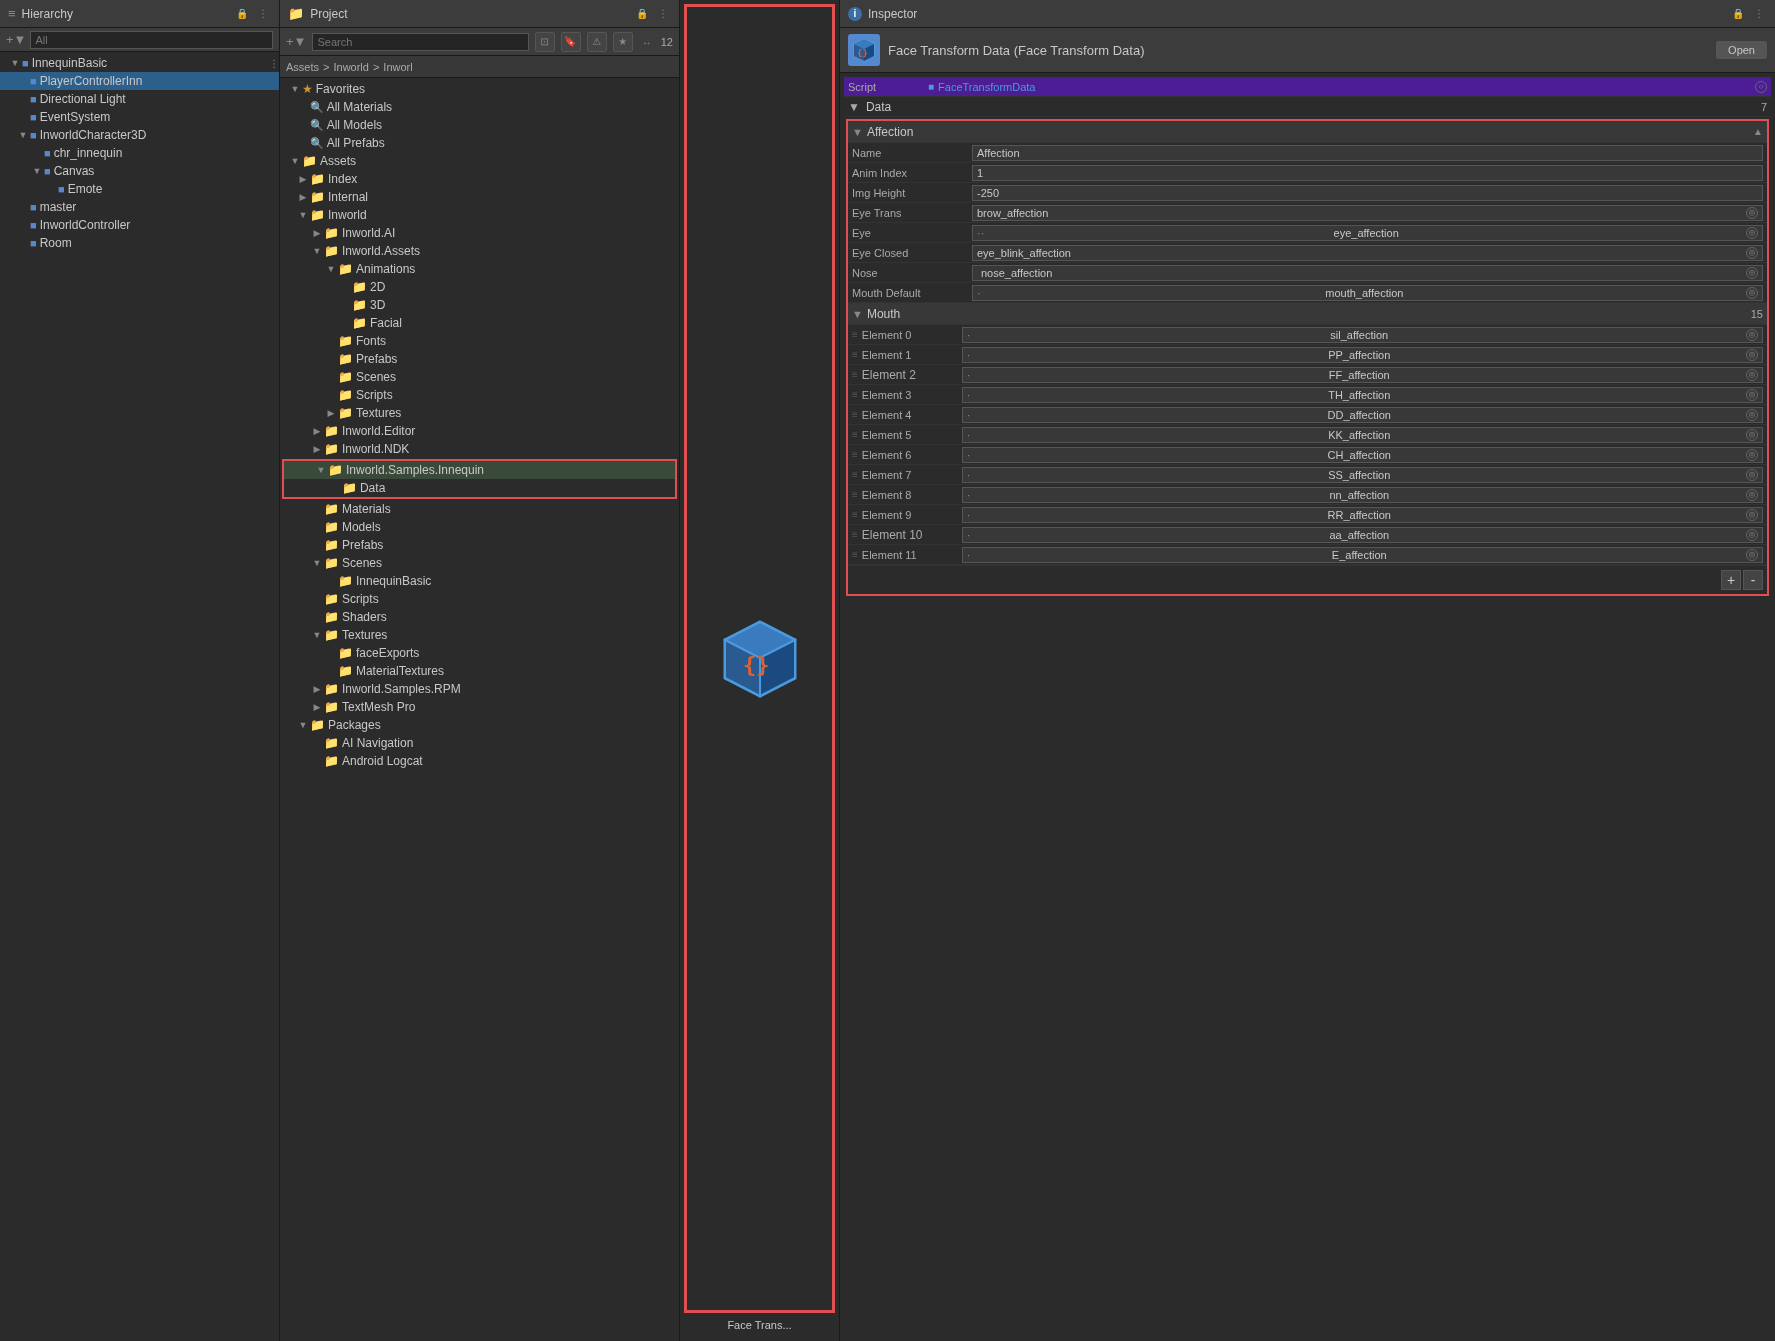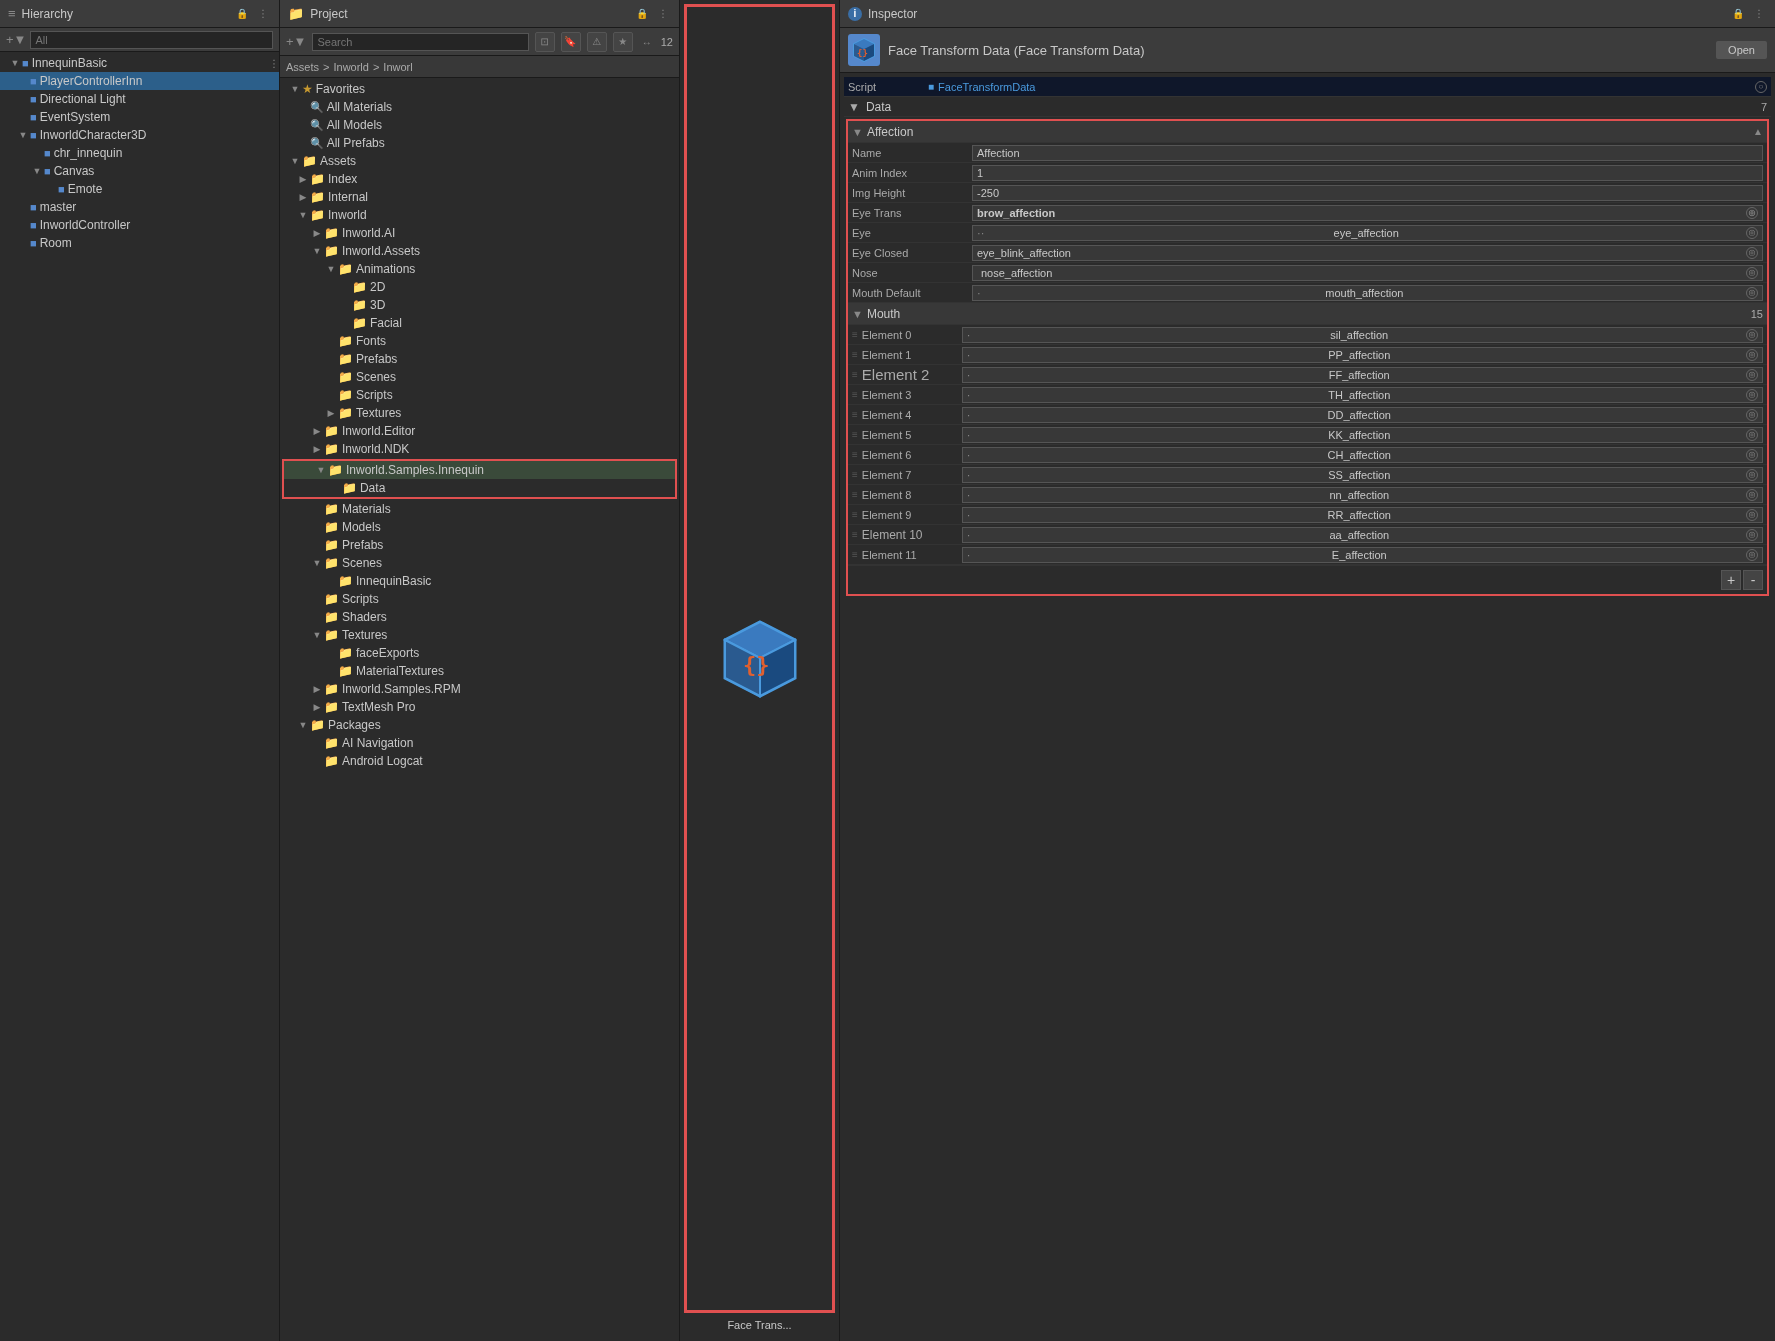--- a/index.html
+++ b/index.html
@@ -287,21 +287,21 @@
       border: 2px solid #e05050;
       margin: 2px;
     }
 
     .script-row {
       display: flex;
       align-items: center;
       padding: 2px 4px;
       height: 20px;
       border-bottom: 1px solid #333;
-      background: #0f172a;
+      background: #4c1d95;
     }
 
     .script-label {
       width: 80px;
       font-size: 11px;
       color: #aaa;
     }
 
     .script-value {
       flex: 1;
@@ -798,21 +798,21 @@
 
         <div class="inspector-row">
           <span class="inspector-label">Img Height</span>
           <div class="inspector-field">
             <span>-250</span>
           </div>
         </div>
 
         <div class="inspector-row">
           <span class="inspector-label">Eye Trans</span>
-          <div class="inspector-field" style="justify-content: space-between; font-weight: bold;">
+          <div class="inspector-field" style="justify-content: space-between;">
             <span>brow_affection</span>
             <span class="field-circle">◎</span>
           </div>
         </div>
 
         <div class="inspector-row">
           <span class="inspector-label">Eye</span>
           <div class="inspector-field" style="justify-content: space-between;">
             <span style="color:#888; margin-right:2px;">··</span>
             <span>eye_affection</span>
@@ -865,21 +865,21 @@
     <span style="color:#555; margin-right:4px; font-size:10px;">≡</span>
     <span class="inspector-label" style="font-size:11px; color:#aaa; width:100px; min-width:100px;">Element 1</span>
     <div class="inspector-field" style="justify-content: space-between;">
       <span style="color:#888; margin-right:2px;">·</span>
       <span>PP_affection</span>
       <span class="field-circle">◎</span>
     </div>
   </div>
             <div class="inspector-row">
     <span style="color:#555; margin-right:4px; font-size:10px;">≡</span>
-    <span class="inspector-label" style="font-size:15px; color:#aaa; width:100px; min-width:100px;">Element 2</span>
+    <span class="inspector-label" style="font-size:12px; color:#aaa; width:100px; min-width:100px;">Element 2</span>
     <div class="inspector-field" style="justify-content: space-between;">
       <span style="color:#888; margin-right:2px;">·</span>
       <span>FF_affection</span>
       <span class="field-circle">◎</span>
     </div>
   </div>
             <div class="inspector-row">
     <span style="color:#555; margin-right:4px; font-size:10px;">≡</span>
     <span class="inspector-label" style="font-size:11px; color:#aaa; width:100px; min-width:100px;">Element 3</span>
     <div class="inspector-field" style="justify-content: space-between;">

